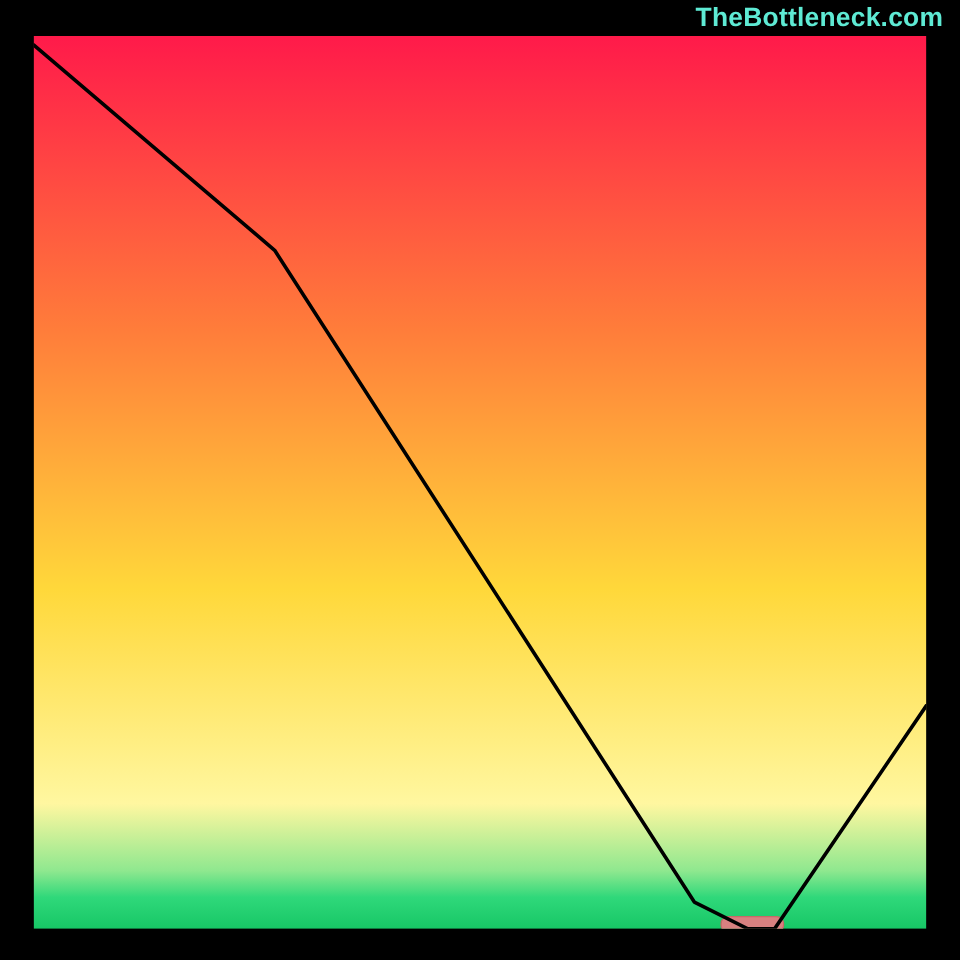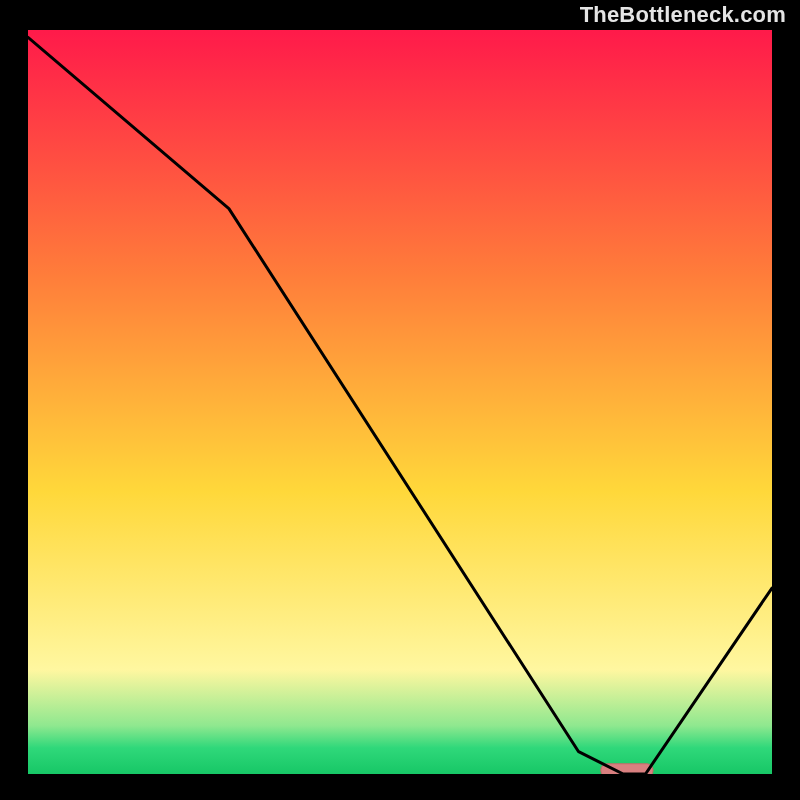--- a/index.html
+++ b/index.html
@@ -16,21 +16,21 @@
     height: 800px;
     background: #000;
   }
   .watermark {
     position: absolute;
     top: 2px;
     right: 14px;
     font-family: Arial, Helvetica, sans-serif;
     font-size: 22px;
     font-weight: 600;
-    color: #e5e5e5;
+    color: #5eead4;
     letter-spacing: 0.2px;
     pointer-events: none;
   }
   svg {
     position: absolute;
     left: 0;
     top: 0;
   }
 </style>
 </head>

